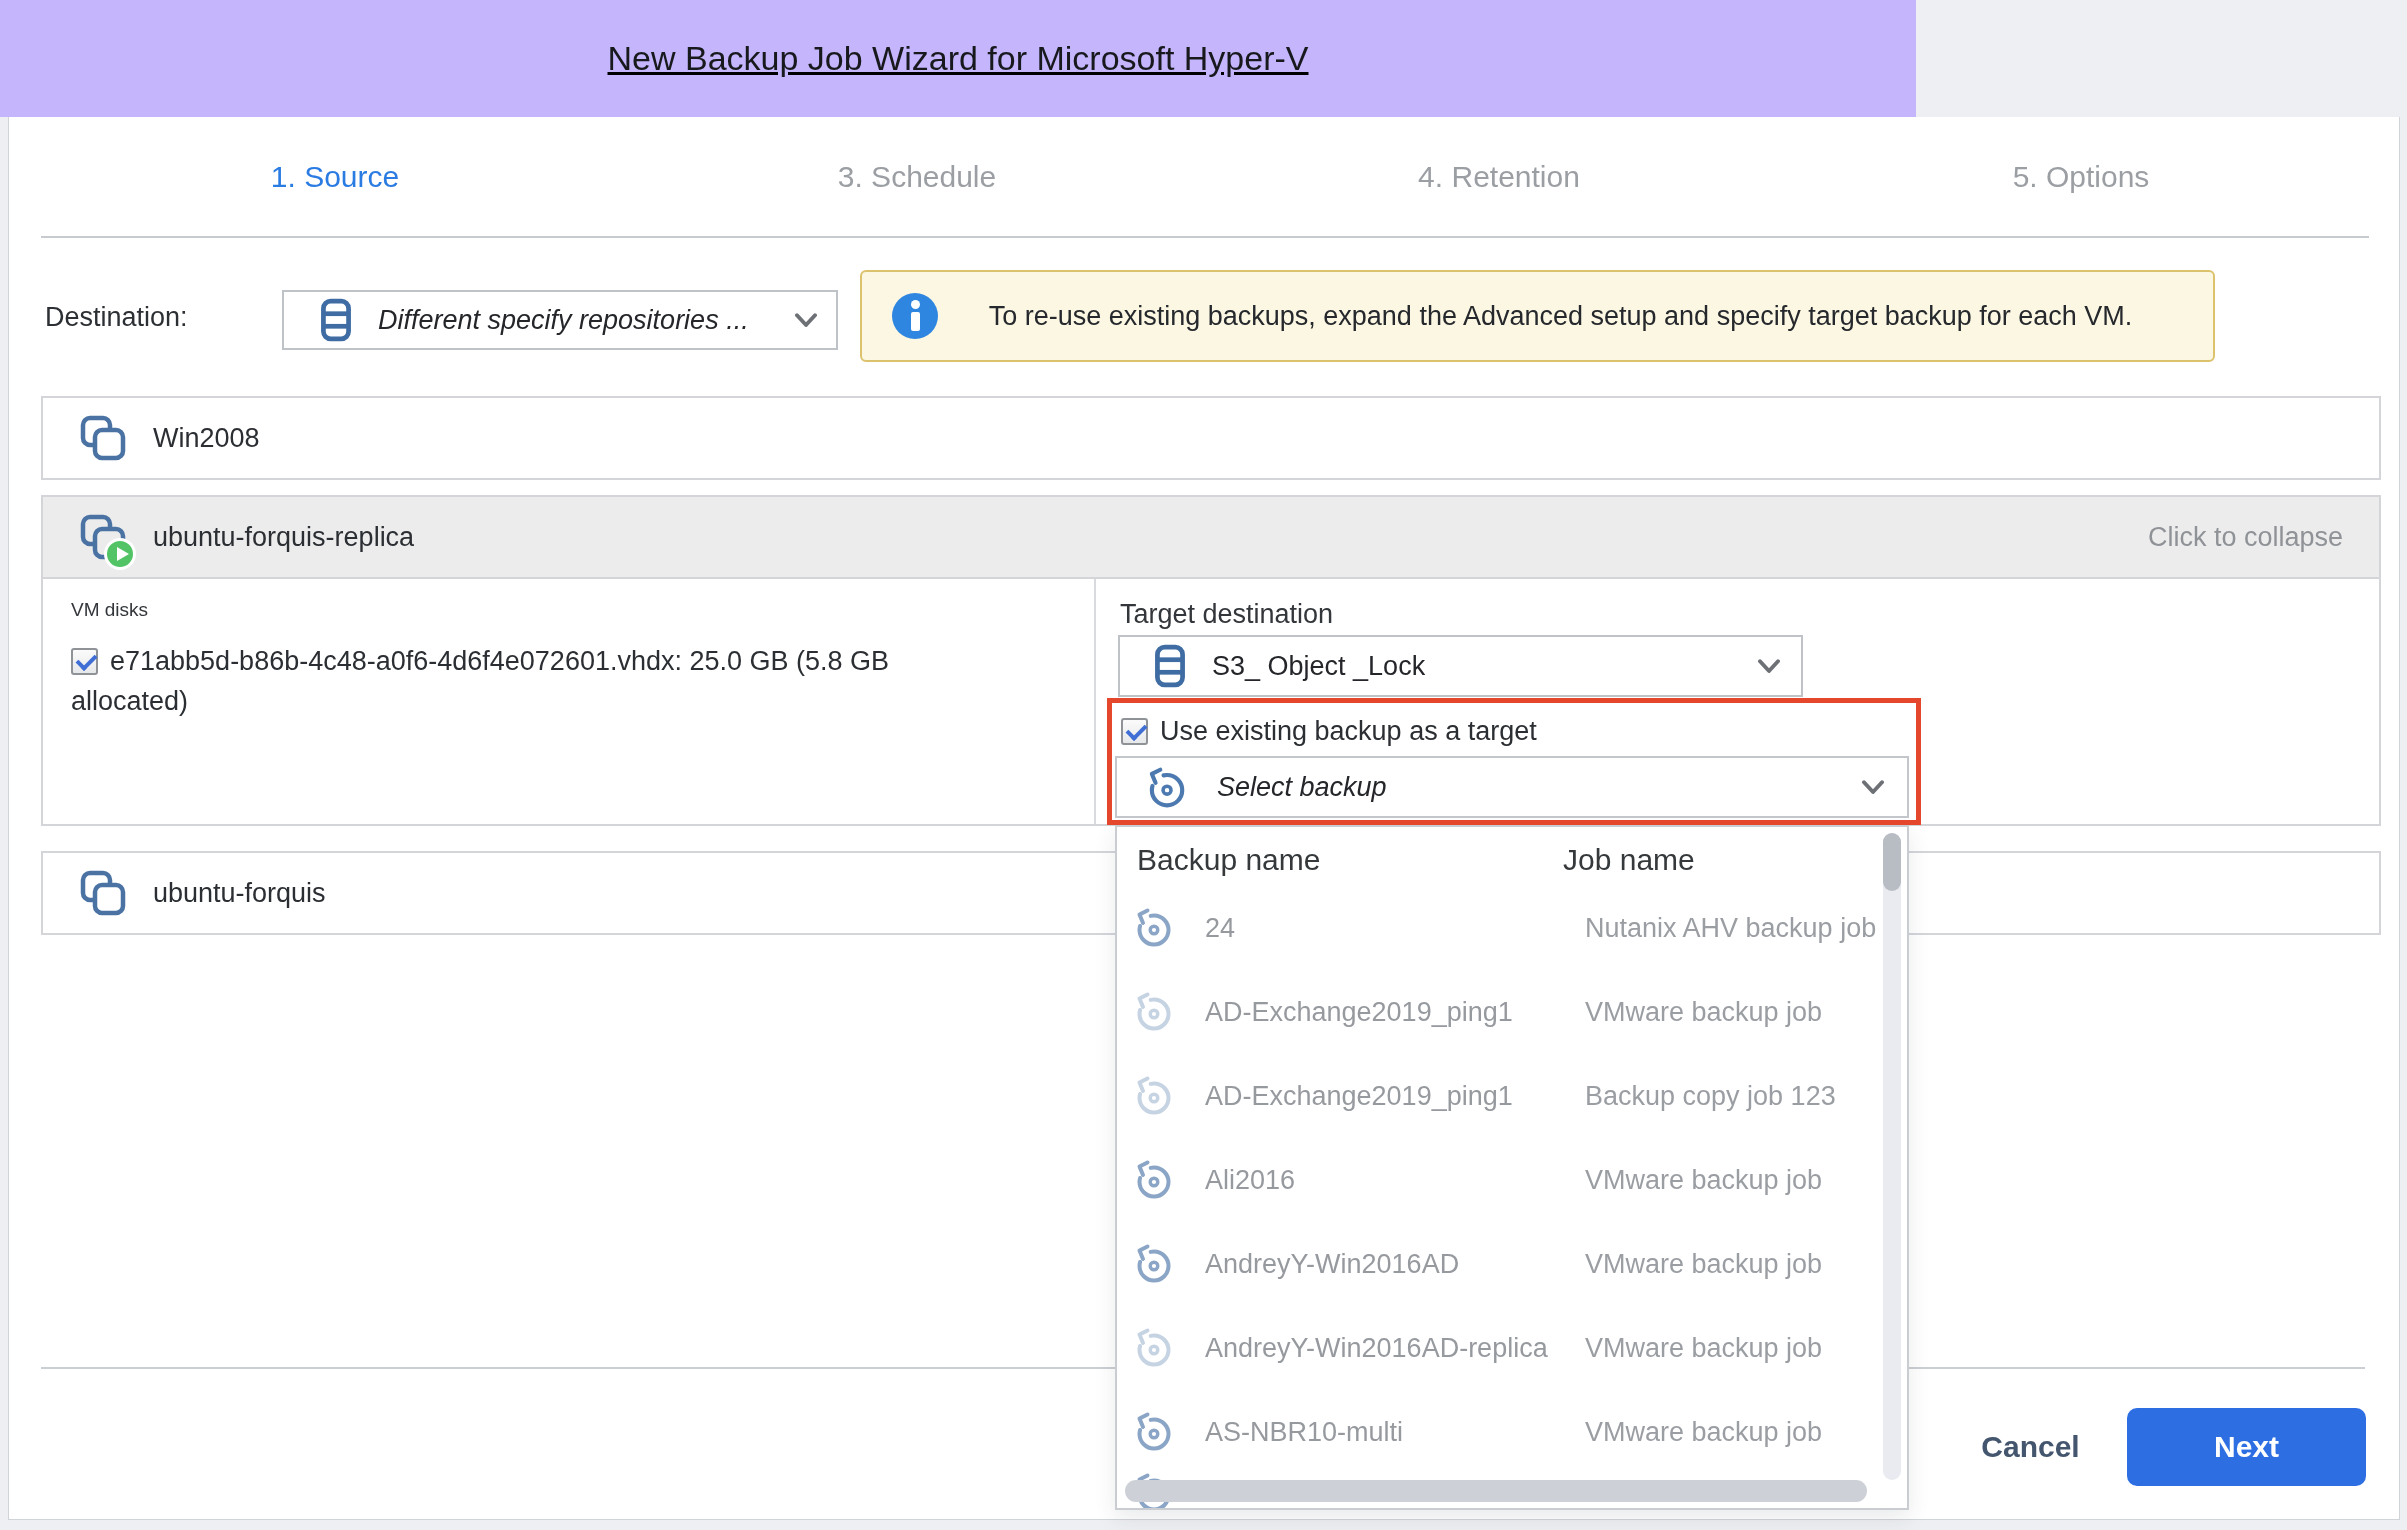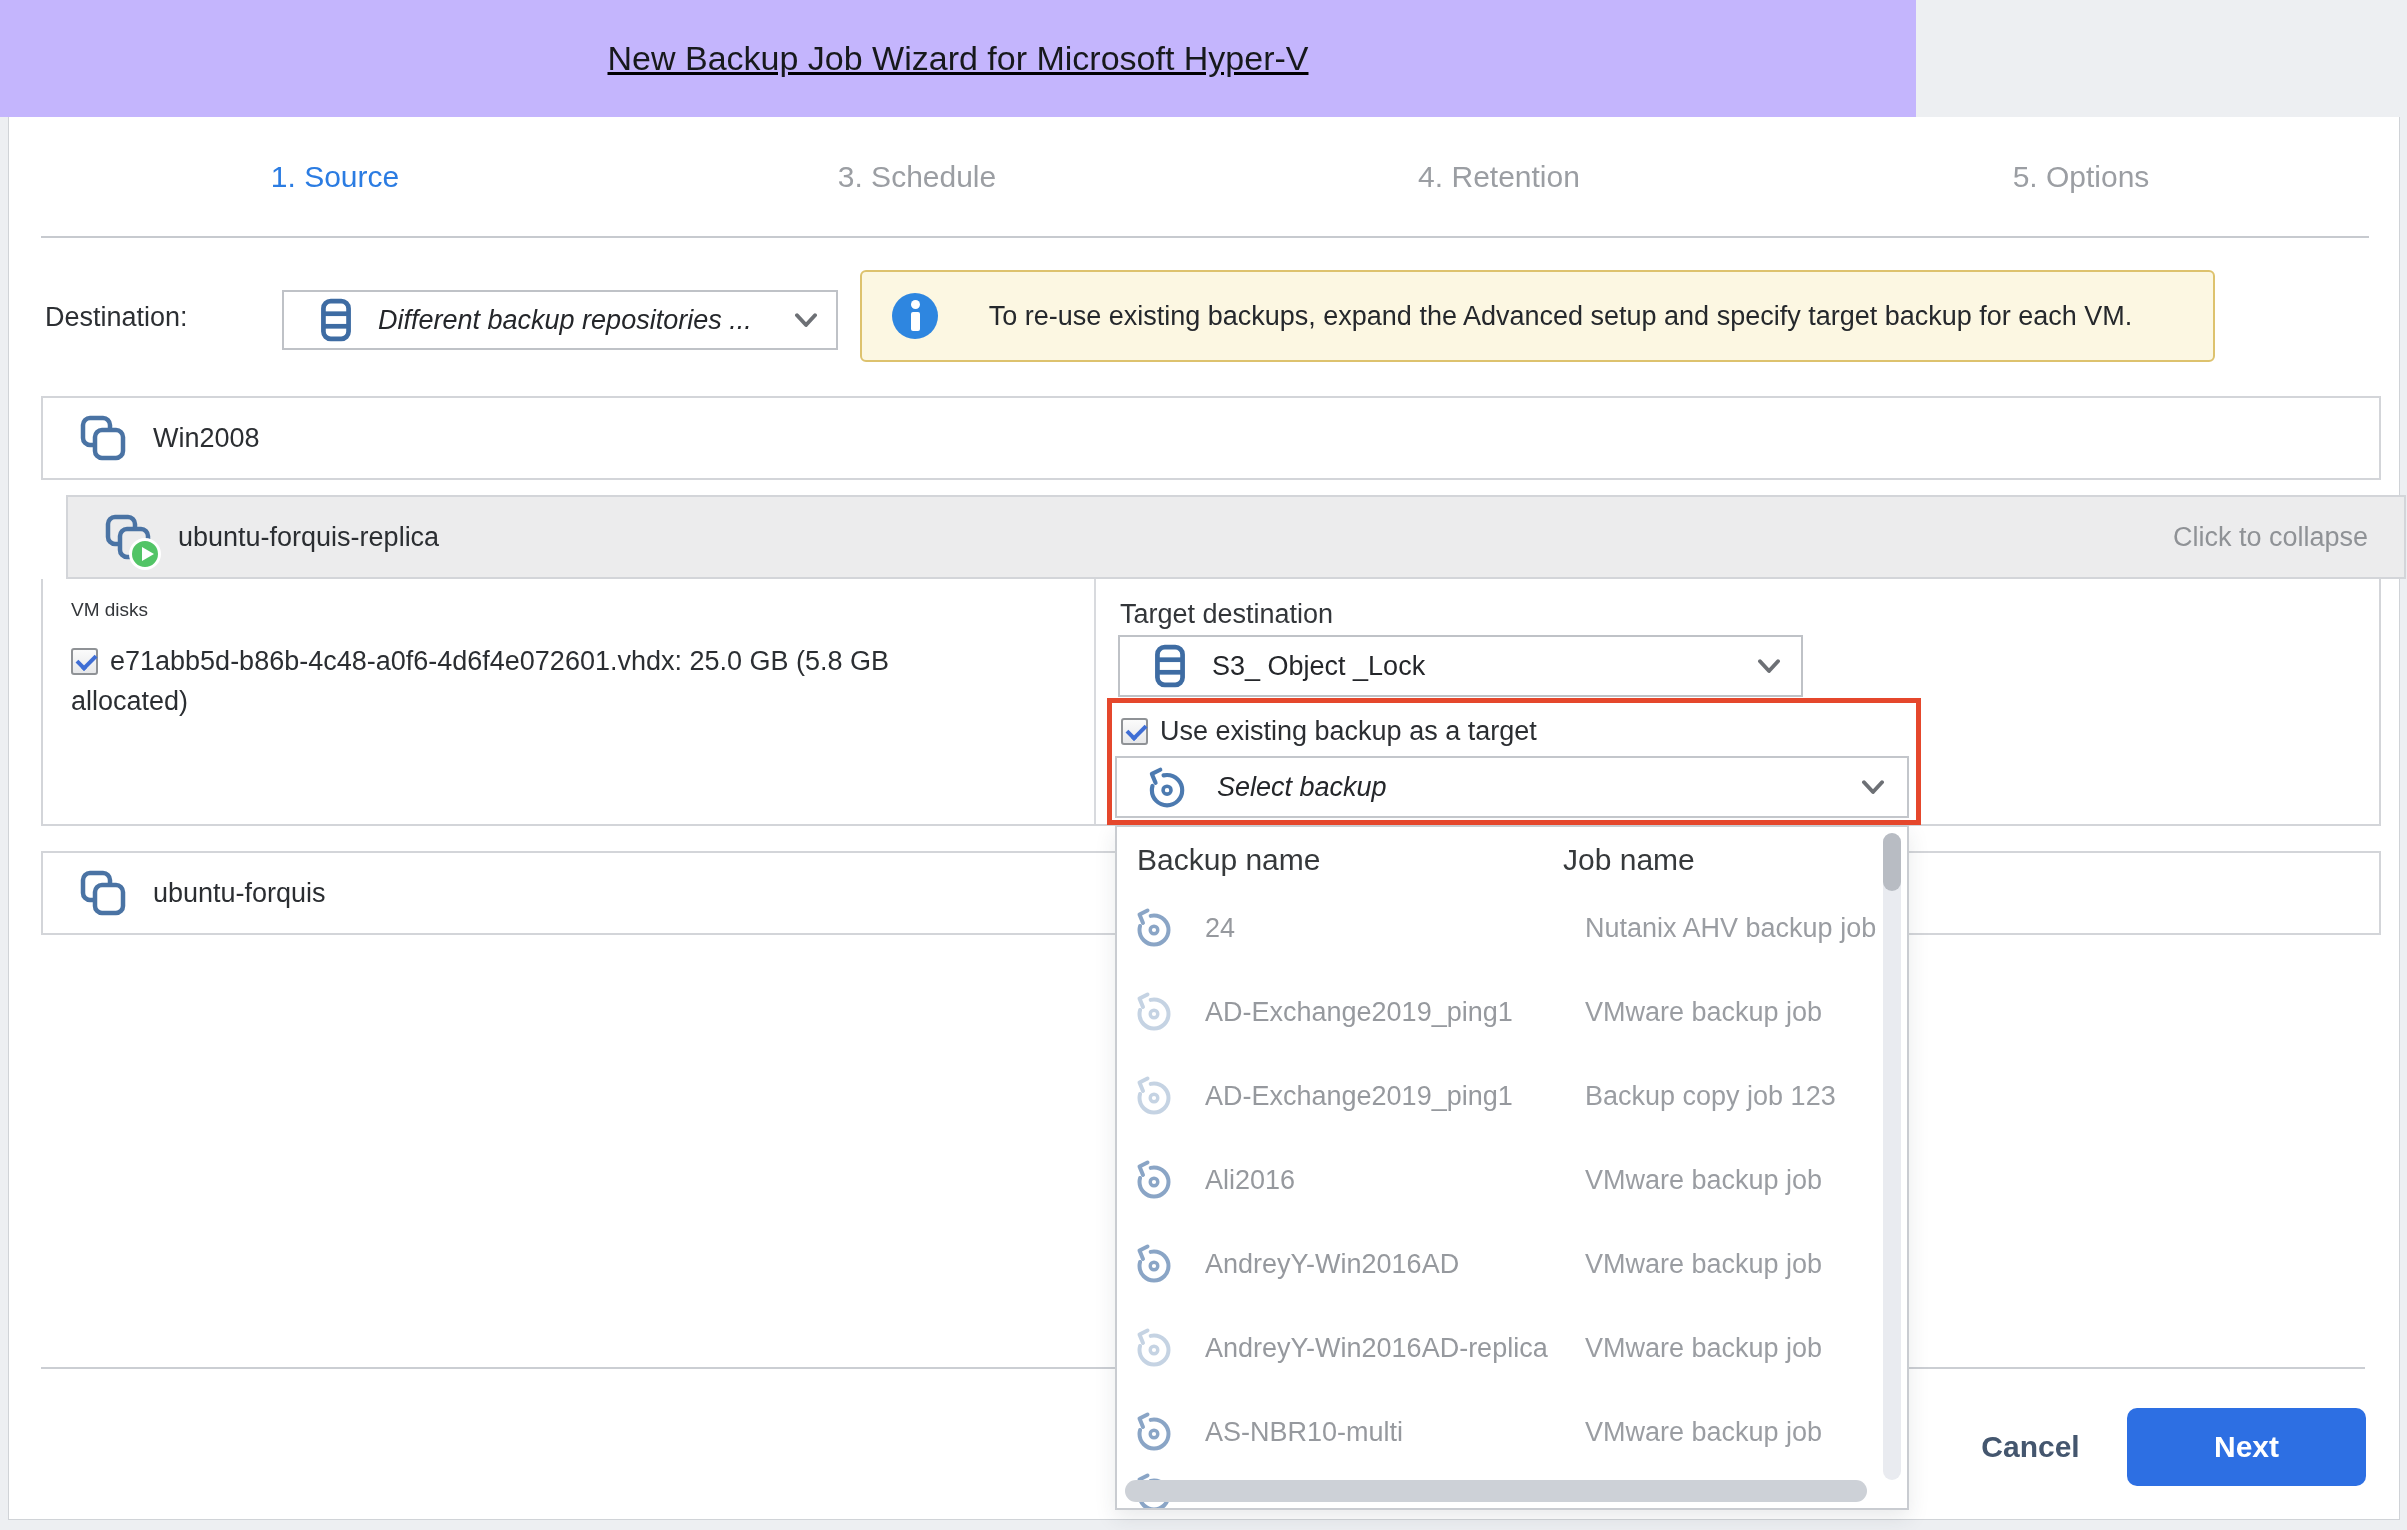--- a/index.html
+++ b/index.html
@@ -135,21 +135,21 @@
   </div>
   <div class="steps-divider"></div>
 
   <div class="dest-label">Destination:</div>
   <div class="select-box dest-select">
     <span class="ic-dbwrap">
         <svg viewBox="0 0 32 44" width="32" height="44">
           <use href="#sym-db"></use>
         </svg>
       </span>
-    <span class="sel-text">Different backup repositories ...</span>
+    <span class="sel-text">Different specify repositories ...</span>
     <span class="chev">
         <svg viewBox="0 0 24 15" width="24" height="15">
           <use href="#sym-chevron"></use>
         </svg>
       </span>
   </div>
 
   <div class="info-banner">
     <span class="info-icon"></span>
     <span class="info-text">To re-use existing backups, expand the Advanced setup and specify target backup for each VM.</span>
@@ -157,21 +157,21 @@
 
   <div class="vm-row" style="top:279px;">
     <span class="vm-iconwrap">
         <svg viewBox="0 0 48 48" width="48" height="48">
           <use href="#sym-vm"></use>
         </svg>
       </span>
     <span class="vm-label">Win2008</span>
   </div>
 
-  <div class="vm-row gray" style="top:378px;margin-left:25px;">
+  <div class="vm-row gray" style="top:378px;">
     <span class="vm-iconwrap">
       <svg viewBox="0 0 48 48" width="48" height="48">
           <use href="#sym-vm"></use>
         </svg>
       <span class="play-badge"></span>
     </span>
     <span class="vm-label">ubuntu-forquis-replica</span>
     <span class="collapse-hint">Click to collapse</span>
   </div>
 

